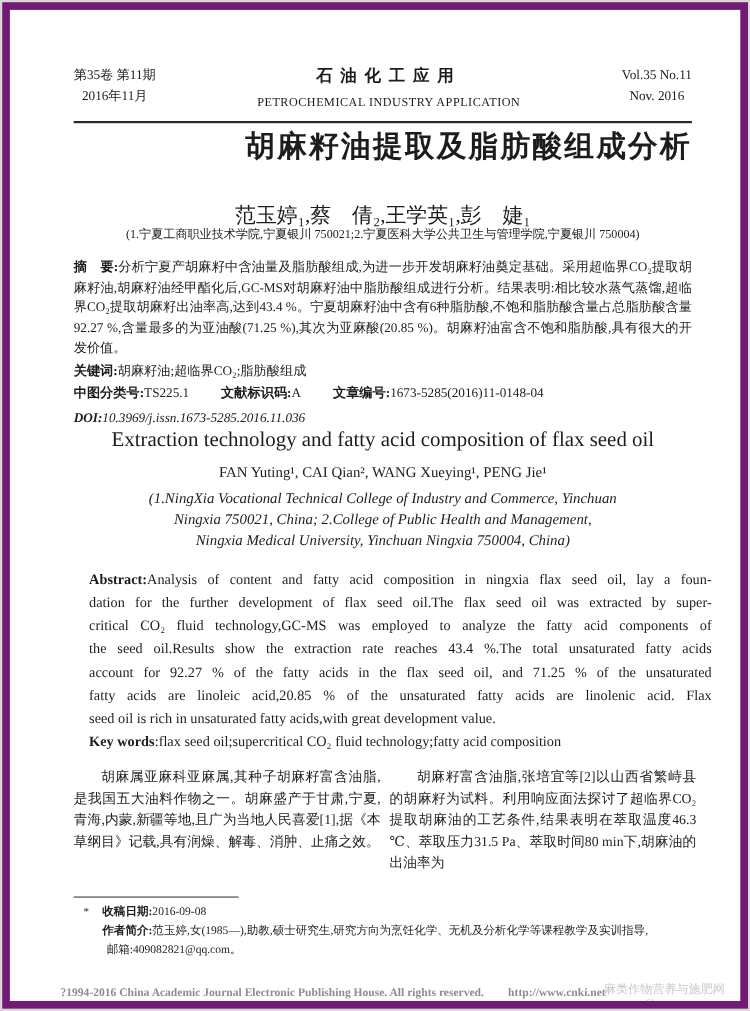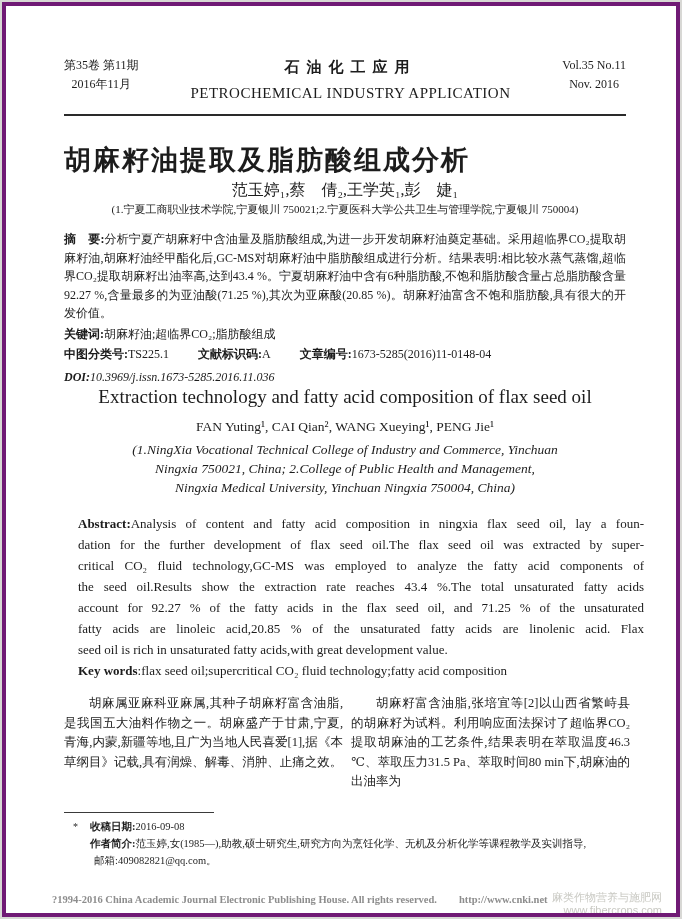--- a/index.html
+++ b/index.html
@@ -7,44 +7,44 @@
     width:682px;height:919px;
     background:#d8d8d5;
     font-family:"Liberation Serif","DejaVu Serif",serif;
     color:#1c1c1c;
   }
   .page{
     position:relative;
     width:678px;height:915px;
     margin:2px;
     background:#ffffff;
-    border:4px solid #701a75;
+    border:7px solid #701a75;
     box-sizing:border-box;
     overflow:hidden;
   }
   .abs{position:absolute;}
 
   
   .journal-header{
     left:58px;top:50px;width:562px;
     display:flex;justify-content:space-between;align-items:flex-start;
     font-size:12px;line-height:1.55;
     border-bottom:2px solid #2a2a2a;
     padding-bottom:8px;
   }
   .jh-left{text-align:center;white-space:nowrap;}
   .jh-center{text-align:center;}
   .jh-center .cn{font-size:15px;font-weight:bold;letter-spacing:7px;}
-  .jh-center .en{font-size:15px;letter-spacing:.5px;margin-top:3px;}
+  .jh-center .en{font-size:11px;letter-spacing:.5px;margin-top:3px;}
   .jh-right{text-align:center;white-space:nowrap;}
 
   
-  .title-cn{left:58px;top:136px;width:562px;text-align:left;
+  .title-cn{left:58px;top:106px;width:562px;text-align:right;
     font-size:27px;font-weight:bold;letter-spacing:2px;}
-  .authors-cn{left:58px;top:174px;width:562px;text-align:center;font-size:16px;}
+  .authors-cn{left:58px;top:174px;width:562px;text-align:center;font-size:19px;}
   .affil-cn{left:58px;top:196px;width:562px;text-align:center;font-size:11px;color:#222;}
 
   
   .meta-cn{left:58px;top:224px;width:562px;font-size:12px;line-height:18.5px;}
   .meta-cn p{margin:0 0 2px 0;}
   .abstract-cn{text-align:justify;}
   .lbl{font-weight:bold;}
   .class-line span.pair{margin-right:26px;white-space:nowrap;}
   .doi-line{margin-top:4px !important;font-style:italic;}
 

